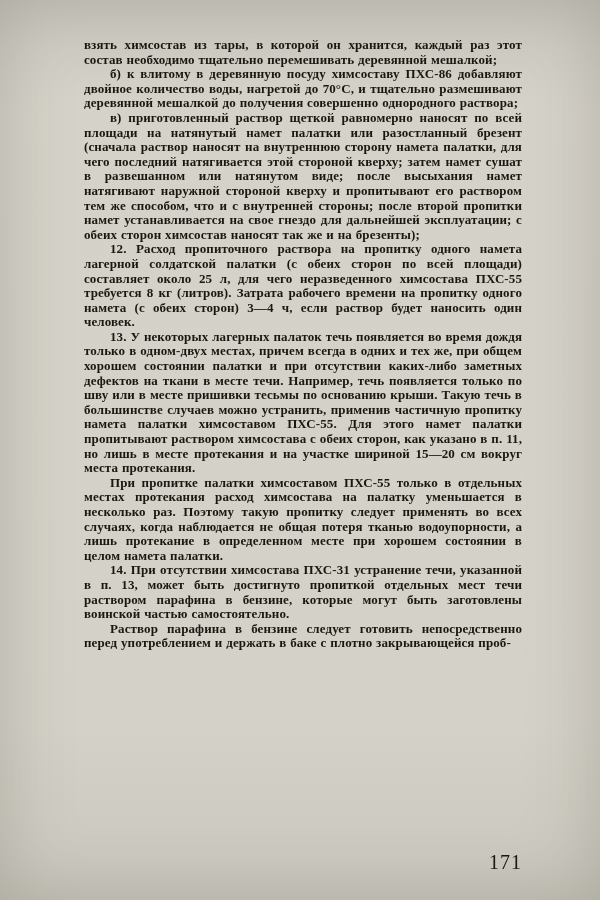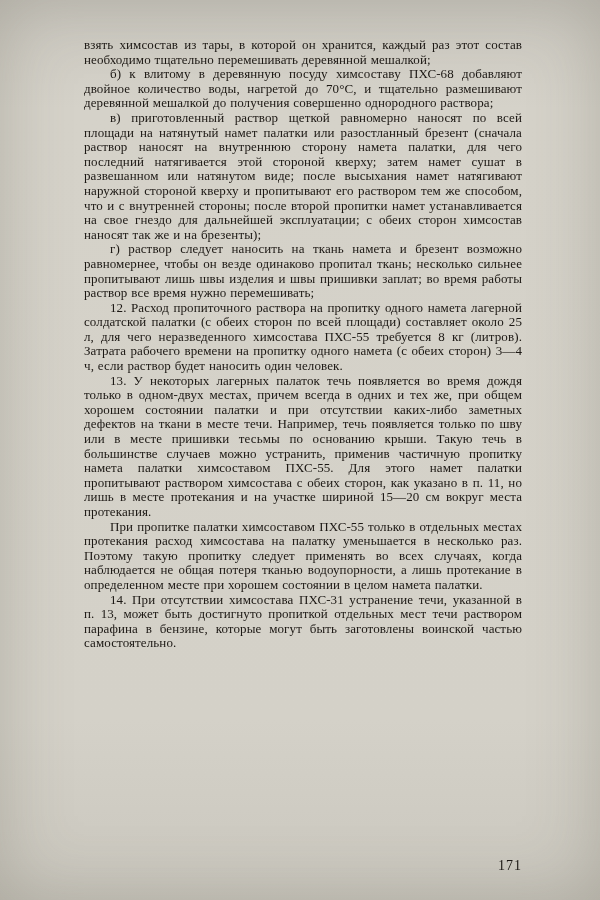--- a/index.html
+++ b/index.html
@@ -25,41 +25,42 @@
     width: 438px;
     font-size: 13px;
     line-height: 14.6px;
     text-align: justify;
     letter-spacing: 0.1px;
     word-spacing: 0.5px;
   }
   .text-block p {
     margin: 0;
     text-indent: 26px;
+    font-weight: bold;
   }
   .text-block p.no-indent {
     text-indent: 0;
   }
   .page-number {
     position: absolute;
     right: 78px;
     bottom: 26px;
-    font-size: 14px;
+    font-size: 20px;
     letter-spacing: 1px;
     color: #1b1713;
   }
 </style>
 </head>
 <body>
 
 <div class="scan-page">
   <div class="text-block">
     <p class="no-indent">взять химсостав из тары, в которой он хранится, каждый раз этот состав необходимо тщательно перемешивать деревянной мешалкой;</p>
-    <p>б) к влитому в деревянную посуду химсоставу ПХС-68 добавляют двойное количество воды, нагретой до 70°С, и тщательно размешивают деревянной мешалкой до получения совершенно однородного раствора;</p>
+    <p>б) к влитому в деревянную посуду химсоставу ПХС-86 добавляют двойное количество воды, нагретой до 70°С, и тщательно размешивают деревянной мешалкой до получения совершенно однородного раствора;</p>
     <p>в) приготовленный раствор щеткой равномерно наносят по всей площади на натянутый намет палатки или разостланный брезент (сначала раствор наносят на внутреннюю сторону намета палатки, для чего последний натягивается этой стороной кверху; затем намет сушат в развешанном или натянутом виде; после высыхания намет натягивают наружной стороной кверху и пропитывают его раствором тем же способом, что и с внутренней стороны; после второй пропитки намет устанавливается на свое гнездо для дальнейшей эксплуатации; с обеих сторон химсостав наносят так же и на брезенты);</p>
-    <p>г) раствор следует наносить на ткань намета и брезент возможно равномернее, чтобы он везде одинаково пропитал ткань; несколько сильнее пропитывают лишь швы изделия и швы пришивки заплат; во время работы раствор все время нужно перемешивать;</p>
     <p>12. Расход пропиточного раствора на пропитку одного намета лагерной солдатской палатки (с обеих сторон по всей площади) составляет около 25 л, для чего неразведенного химсостава ПХС-55 требуется 8 кг (литров). Затрата рабочего времени на пропитку одного намета (с обеих сторон) 3—4 ч, если раствор будет наносить один человек.</p>
     <p>13. У некоторых лагерных палаток течь появляется во время дождя только в одном-двух местах, причем всегда в одних и тех же, при общем хорошем состоянии палатки и при отсутствии каких-либо заметных дефектов на ткани в месте течи. Например, течь появляется только по шву или в месте пришивки тесьмы по основанию крыши. Такую течь в большинстве случаев можно устранить, применив частичную пропитку намета палатки химсоставом ПХС-55. Для этого намет палатки пропитывают раствором химсостава с обеих сторон, как указано в п. 11, но лишь в месте протекания и на участке шириной 15—20 см вокруг места протекания.</p>
     <p>При пропитке палатки химсоставом ПХС-55 только в отдельных местах протекания расход химсостава на палатку уменьшается в несколько раз. Поэтому такую пропитку следует применять во всех случаях, когда наблюдается не общая потеря тканью водоупорности, а лишь протекание в определенном месте при хорошем состоянии в целом намета палатки.</p>
     <p>14. При отсутствии химсостава ПХС-31 устранение течи, указанной в п. 13, может быть достигнуто пропиткой отдельных мест течи раствором парафина в бензине, которые могут быть заготовлены воинской частью самостоятельно.</p>
+    <p>Раствор парафина в бензине следует готовить непосредственно перед употреблением и держать в баке с плотно закрывающейся проб-</p>
   </div>
   <div class="page-number">171</div>
 </div>
 
 </body></html>

